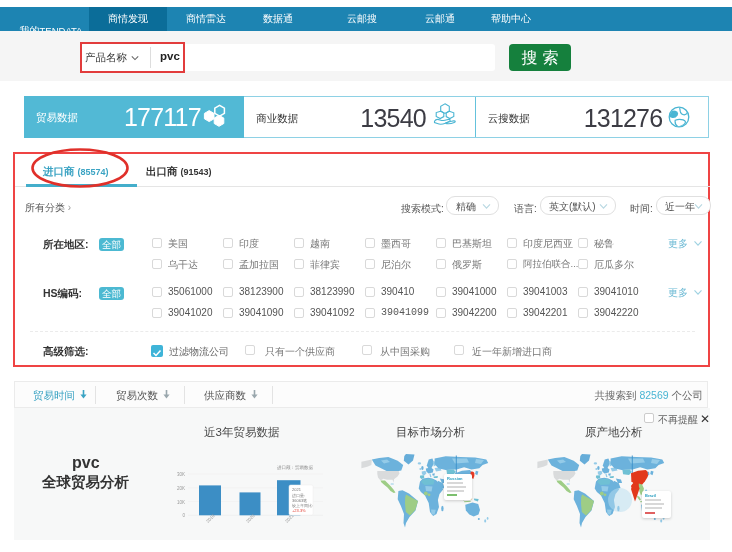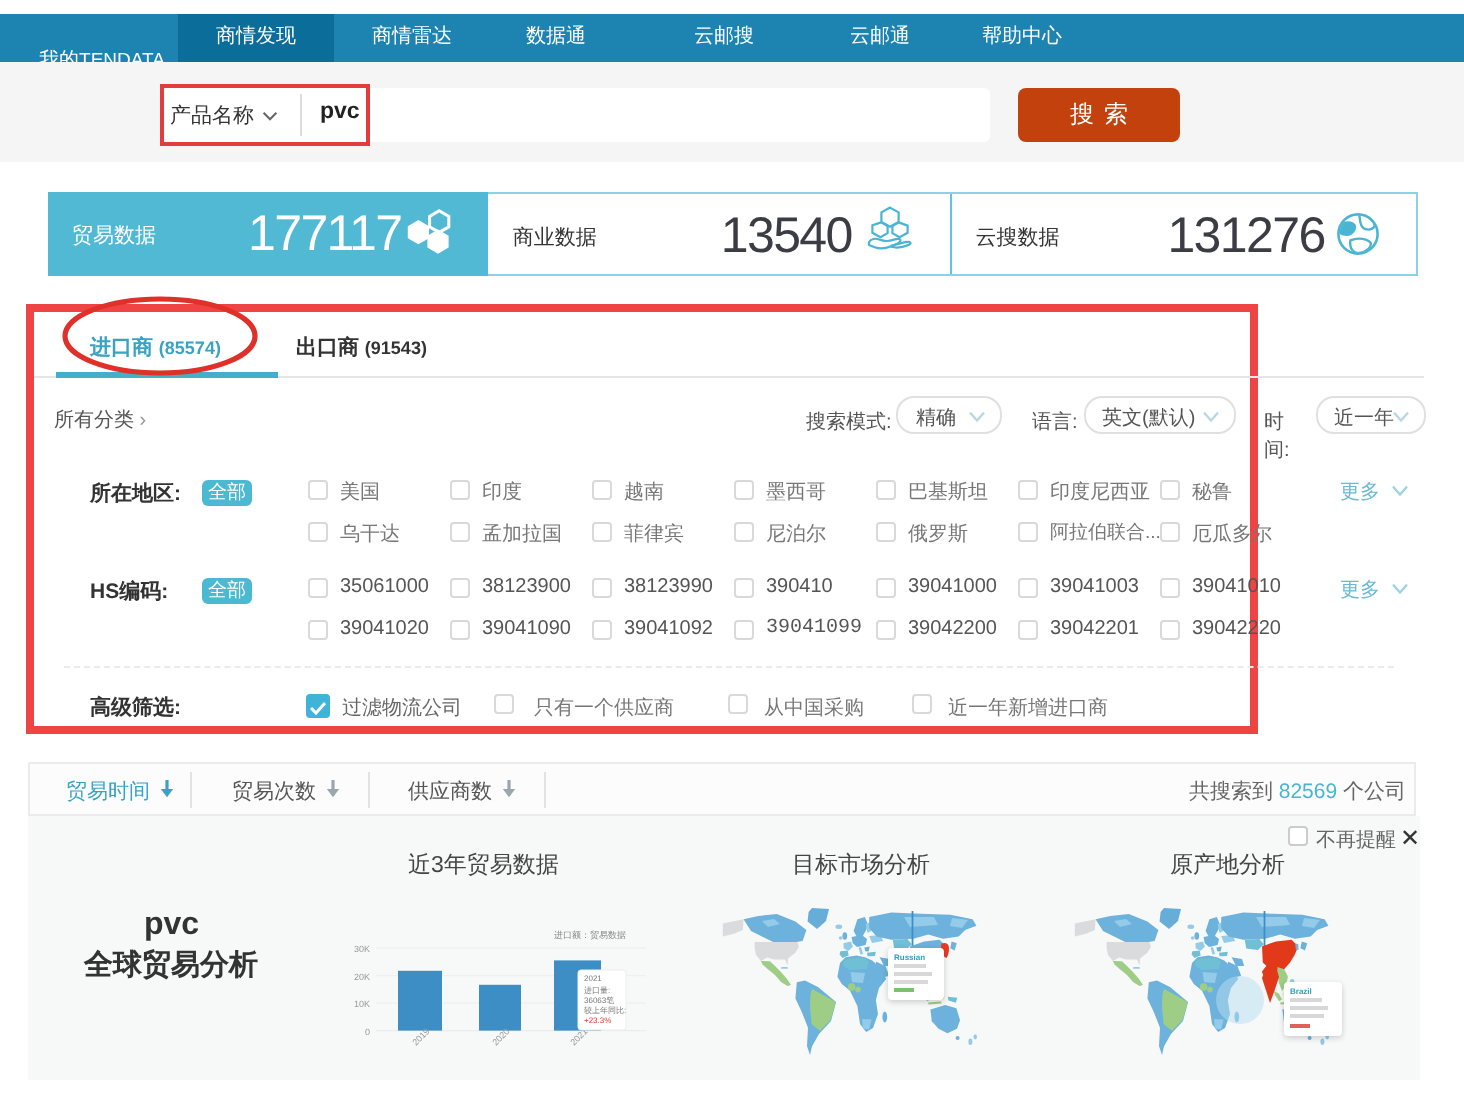--- a/index.html
+++ b/index.html
@@ -12,35 +12,35 @@
 #nav .active { background:#0b6d99; }
 
 
 #searcharea { position:absolute; left:0; top:31px; width:732px; height:50px; background:#f5f5f5; }
 #sinput { position:absolute; left:81px; top:13px; width:414px; height:27px; background:#fff; border-radius:3px; }
 #seltext { position:absolute; left:85px; top:20px; font-size:10.5px; color:#333; }
 #selchev { position:absolute; left:131px; top:23px; width:8px; height:8px; }
 #seldiv { position:absolute; left:150px; top:16px; width:1px; height:21px; background:#ddd; }
 #pvc { position:absolute; left:160px; top:19px; font-size:11.5px; color:#222; font-weight:bold; }
 #redbox { position:absolute; left:80px; top:11px; width:105px; height:31px; border:2px solid #e23c3c; }
-#sbtn { position:absolute; left:509px; top:13px; width:81px; height:27px; background:#c2410c; border-radius:4px; color:#fff; font-size:12px; text-align:center; line-height:27px; letter-spacing:5px; text-indent:5px;}
+#sbtn { position:absolute; left:509px; top:13px; width:62px; height:27px; background:#15803d; border-radius:4px; color:#fff; font-size:16px; text-align:center; line-height:27px; letter-spacing:5px; text-indent:5px;}
 
 
 #stats { position:absolute; left:24px; top:96px; width:685px; height:42px; border:1px solid #8ed1e5; display:flex; }
 #stats .cell { position:relative; height:40px; }
 #stats .c1 { width:221px; background:#52b9d5; margin:-1px 0 0 -1px; height:42px; }
 #stats .c2 { width:232px; border-right:1px solid #64c2dc; }
 #stats .c3 { width:233px; }
 #stats .lbl { position:absolute; left:12px; top:15px; font-size:10.5px; color:#333; white-space:nowrap; }
 #stats .c1 .lbl { color:#fff; top:15px; }
 #stats .num { position:absolute; font-size:25px; color:#3c3c44; letter-spacing:-0.8px; }
 #stats .c1 .num { color:#fff; }
 
 
-#panel { position:absolute; left:13px; top:152px; width:616px; height:215px; background:#fff; border:4px solid #ef4444; }
+#panel { position:absolute; left:13px; top:152px; width:697px; height:215px; background:#fff; border:2px solid #ef4444; }
 #tabrow { position:absolute; left:0; top:0; width:695px; height:33px; border-bottom:1px solid #e5e5e5; }
 #tab1 { position:absolute; left:28px; top:11px; font-size:10.5px; font-weight:bold; color:#3aa3c3; }
 #tab2 { position:absolute; left:131px; top:11px; font-size:10.5px; font-weight:bold; color:#333; }
 #tabline { position:absolute; left:11px; top:30px; width:111px; height:3px; background:#44aecb; }
 
 .rowlbl { position:absolute; left:28px; font-size:10.5px; font-weight:bold; color:#333; white-space:nowrap; }
 .allbtn { position:absolute; left:84px; width:25px; height:13px; background:#4cb9d2; border-radius:3px; color:#fff; font-size:9.5px; text-align:center; line-height:13px; }
 .cb { position:absolute; width:10px; height:10px; border:1px solid #d9d9d9; border-radius:2px; background:#fff; }
 .cbl { position:absolute; font-size:10px; color:#777; white-space:nowrap; }
 .cbn { position:absolute; font-size:10px; color:#555; white-space:nowrap; }

